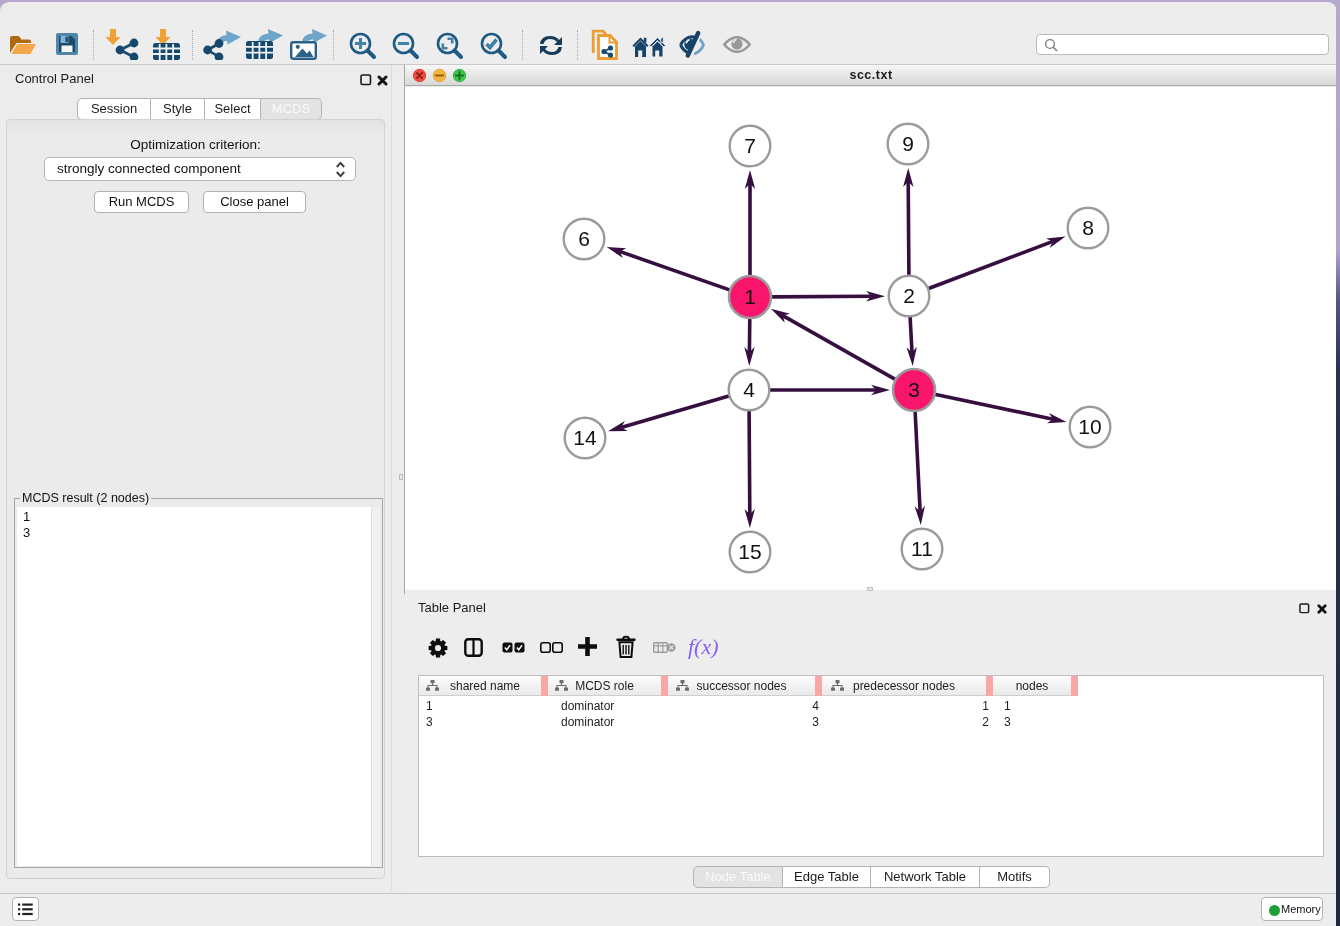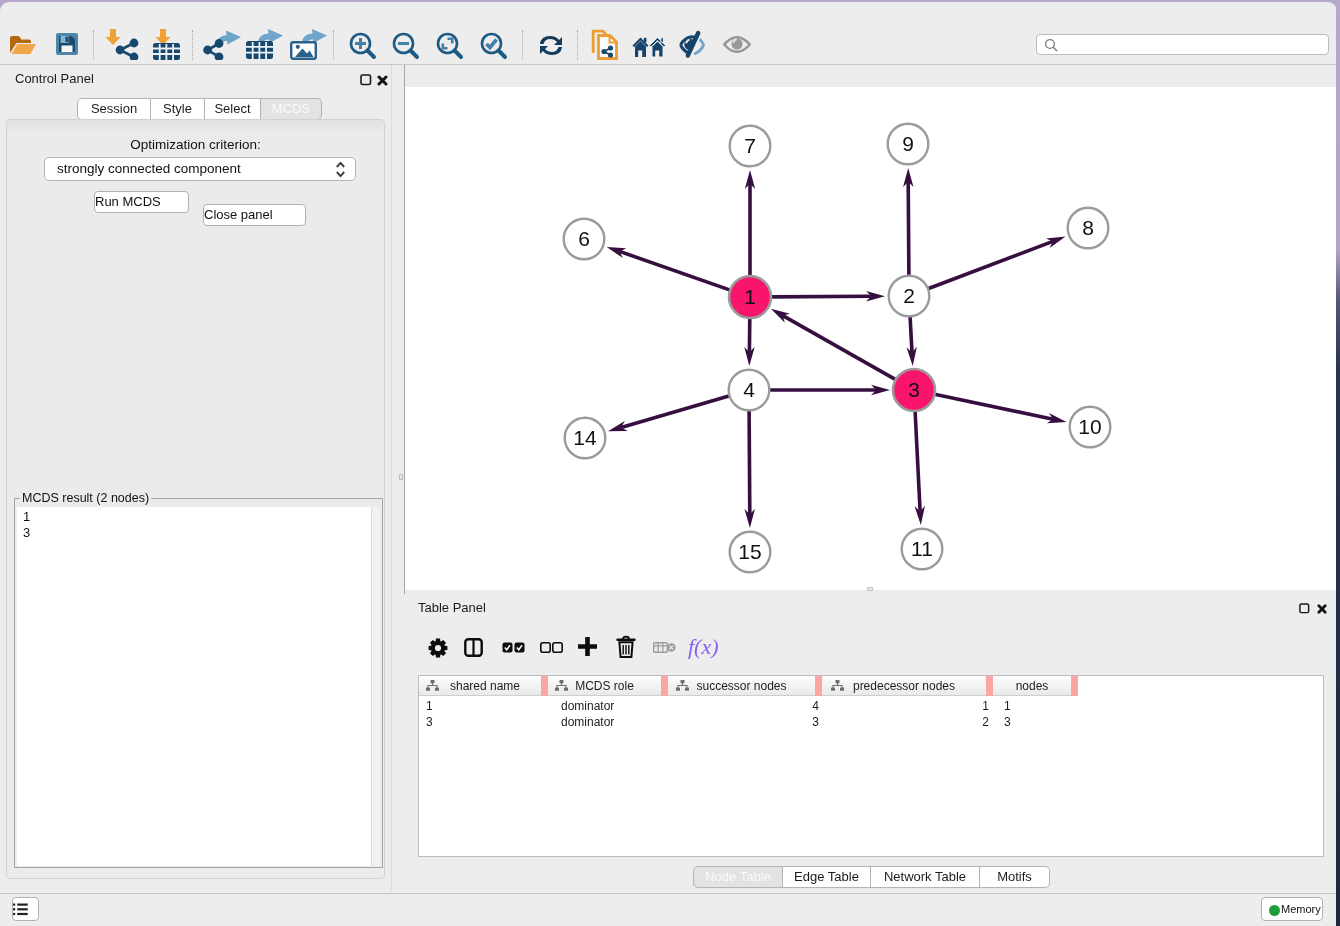--- a/index.html
+++ b/index.html
@@ -30,21 +30,21 @@
 #statusbar{position:absolute;left:0;top:891px;width:1337px;height:33px;background:#ededed;
  border-top:1px solid #c6c6c6}
 .ptitle{font-size:13px;color:#1b1b1b}
 .tabs{position:absolute;display:flex}
 .tab{height:22px;line-height:20px;font-size:13px;color:#1b1b1b;background:#fff;
  border:1px solid #b4b4b4;border-left:none;text-align:center}
 .tab.first{border-left:1px solid #b4b4b4;border-radius:5px 0 0 5px}
 .tab.last{border-radius:0 5px 5px 0}
 .tab.sel{background:#e3e3e3;color:#fafafa}
 .btn{position:absolute;background:#fff;border:1px solid #b2b2b2;border-radius:4px;
- font-size:13px;color:#111;}
+ font-size:13px;color:#111;text-align:center}
 .wbox{position:absolute;background:#fff;border:1px solid #bdbdbd}
 .hcell{position:absolute;top:0;height:20px;border-right:7px solid #fca5a5;
  font-size:12px;color:#1d1d1d;text-align:center;line-height:20px}
 .cell{position:absolute;font-size:12px;color:#1d1d1d;height:16px;line-height:16px}
 </style></head><body>
 <div id="desktop"></div>
 <div id="win">
 <div id="toolbar">
  <svg class="ti" style="left:8px;top:8px" width="30" height="26" viewBox="0 0 30 26">
   <path d="M2 22 L2 7 Q2 5 4 5 L10 5 Q11.5 5 12.2 6.5 L13.2 8.5 L21 8.5 Q23 8.5 23 10.5 L23 12 L8.5 12 Z" fill="#b26a10"></path>
@@ -195,27 +195,38 @@
  <div style="position:absolute;left:6px;top:54px;width:379px;height:760px;background:#ebebeb;
   border:1px solid #d2d2d2;border-radius:4px;background:linear-gradient(#e2e2e2,#ebebeb 14px)"></div>
  <div style="position:absolute;left:0;top:72px;width:391px;text-align:center;font-size:13.5px;color:#111">Optimization criterion:</div>
  <div style="position:absolute;left:44px;top:92px;width:312px;height:24px;background:#fff;
   border:1px solid #b5b5b5;border-radius:5px;font-size:13.5px;color:#111;line-height:22px;padding-left:12px">strongly connected component
   <svg style="position:absolute;right:9px;top:3px" width="11" height="17" viewBox="0 0 11 17">
    <path d="M1.8 6 L5.5 1.8 L9.2 6 M1.8 11 L5.5 15.2 L9.2 11" fill="none" stroke="#3c3c3c" stroke-width="1.9" stroke-linejoin="round"></path>
         </svg>
  </div>
  <div class="btn" style="left:94px;top:126px;width:95px;height:22px;line-height:20px">Run MCDS</div>
- <div class="btn" style="left:203px;top:139px;width:103px;height:22px;line-height:20px">Close panel</div>
+ <div class="btn" style="left:203px;top:126px;width:103px;height:22px;line-height:20px">Close panel</div>
  <div style="position:absolute;left:14px;top:433px;width:369px;height:370px;border:1px solid #a5a5a5"></div>
  <div style="position:absolute;left:20px;top:426px;font-size:12.5px;color:#111;background:#ebebeb;padding:0 2px">MCDS result (2 nodes)</div>
  <div style="position:absolute;left:17px;top:442px;width:363px;height:359px;background:#fff;font-size:13px;color:#111;line-height:16px;padding:2px 0 0 6px">1<br>3</div>
  <div style="position:absolute;left:371px;top:442px;width:9px;height:359px;background:#f1f1f1;border-left:1px solid #ddd"></div>
 </div>
 <div id="netwin">
+ <div id="nettitle">
+  <svg style="position:absolute;left:7px;top:3px" width="60" height="15" viewBox="0 0 60 15">
+   <circle cx="7.5" cy="7.5" r="6.2" fill="#f04b3f" stroke="#d23b2c" stroke-width="0.8"></circle>
+   <path d="M4.9 4.9 L10.1 10.1 M10.1 4.9 L4.9 10.1" stroke="#901c12" stroke-width="1.8" stroke-linecap="round"></path>
+   <circle cx="27.5" cy="7.5" r="6.2" fill="#f5b63d" stroke="#df9b22" stroke-width="0.8"></circle>
+   <path d="M23.8 7.5 H31.2" stroke="#8d6110" stroke-width="1.9" stroke-linecap="round"></path>
+   <circle cx="47.5" cy="7.5" r="6.2" fill="#3ec74e" stroke="#2aa73a" stroke-width="0.8"></circle>
+   <path d="M43.8 7.5 H51.2 M47.5 3.8 V11.2" stroke="#156e1e" stroke-width="1.9" stroke-linecap="round"></path>
+  </svg>
+  <div style="position:absolute;left:0;top:3px;width:932px;text-align:center;font-size:12.5px;font-weight:bold;color:#1c1c1c;letter-spacing:0.5px">scc.txt</div>
+ </div>
  <div id="canvas">
 <svg style="position:absolute;left:0;top:0" width="932" height="503" viewBox="405 87 932 503" font-family="&quot;Liberation Sans&quot;,sans-serif">
           <line x1="750.0" y1="276.0" x2="750.0" y2="183.7" stroke="#360f40" stroke-width="3.6"></line>
           <path d="M750.0 170.0L755.2 189.0L750.0 183.7L744.8 189.0Z" fill="#360f40"></path>
           <line x1="730.2" y1="290.1" x2="619.6" y2="251.4" stroke="#360f40" stroke-width="3.6"></line>
           <path d="M606.7 246.9L626.3 248.3L619.6 251.4L622.9 258.1Z" fill="#360f40"></path>
           <line x1="771.0" y1="296.9" x2="871.3" y2="296.2" stroke="#360f40" stroke-width="3.6"></line>
           <path d="M885.0 296.2L866.0 301.5L871.3 296.2L866.0 291.1Z" fill="#360f40"></path>
           <line x1="749.8" y1="318.0" x2="749.4" y2="352.3" stroke="#360f40" stroke-width="3.6"></line>
           <path d="M749.3 366.0L744.3 346.9L749.4 352.3L754.7 347.1Z" fill="#360f40"></path>

